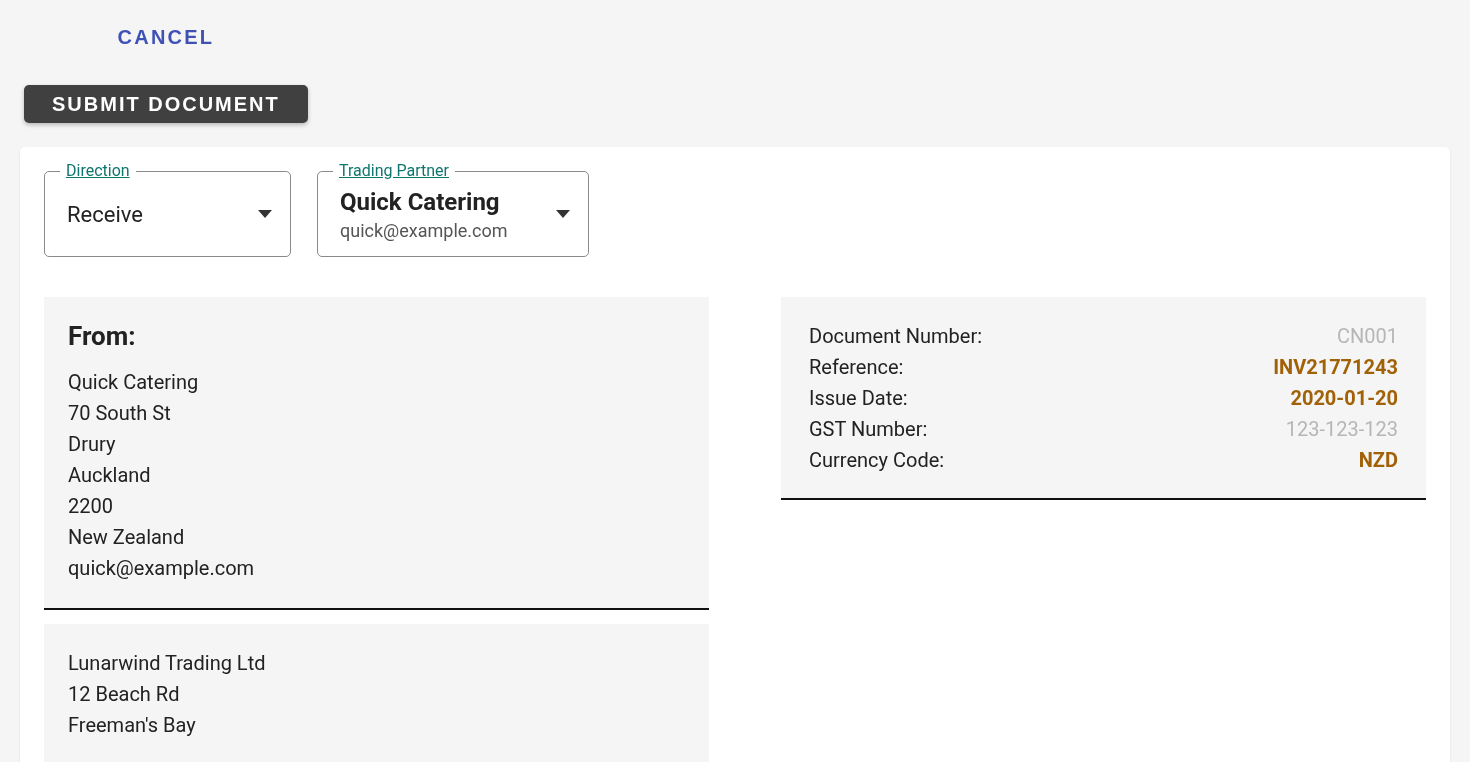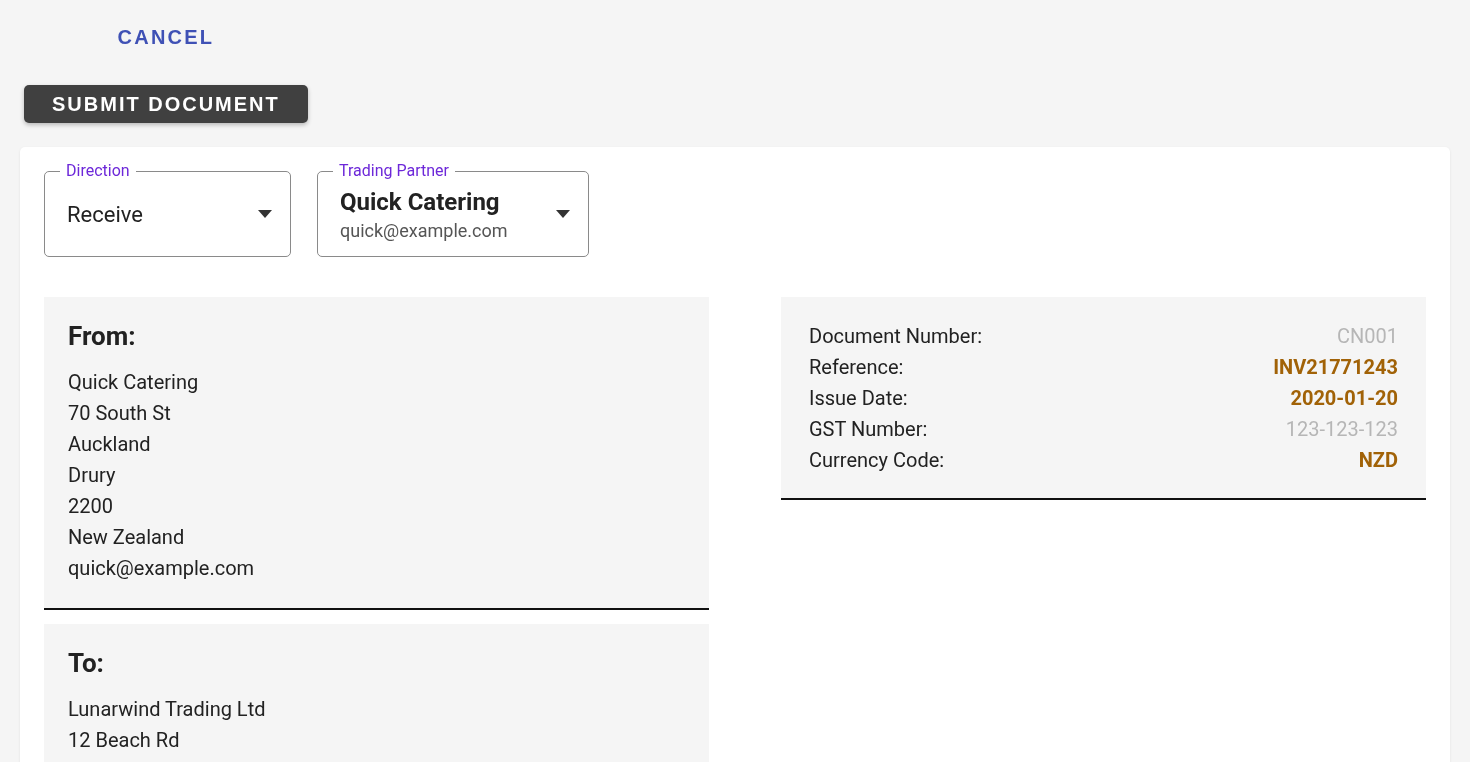--- a/index.html
+++ b/index.html
@@ -89,21 +89,22 @@
   }
   .field-wrap.direction { width: 247px; }
   .field-wrap.partner  { width: 272px; }
   .field-legend {
     position: absolute;
     top: -11px;
     left: 15px;
     background: #fff;
     padding: 0 6px;
     font-size: 16px;
-    color: #6d28d9;
+    color: #0f766e;
+    text-decoration: underline;
   }
   .field-body {
     flex: 1;
     display: flex;
     flex-direction: column;
     justify-content: center;
   }
   .field-value {
     font-size: 22px;
     color: #222;
@@ -196,29 +197,28 @@
         <div class="chevron"></div>
       </div>
     </div>
 
     <div class="grid">
       <div class="left-col">
         <div class="panel from">
           <div class="panel-title">From:</div>
           <div class="panel-line">Quick Catering</div>
           <div class="panel-line">70 South St</div>
+          <div class="panel-line">Drury</div>
           <div class="panel-line">Auckland</div>
-          <div class="panel-line">Drury</div>
           <div class="panel-line">2200</div>
           <div class="panel-line">New Zealand</div>
           <div class="panel-line">quick@example.com</div>
         </div>
 
         <div class="panel">
-          <div class="panel-title">To:</div>
           <div class="panel-line">Lunarwind Trading Ltd</div>
           <div class="panel-line">12 Beach Rd</div>
           <div class="panel-line">Freeman's Bay</div>
         </div>
       </div>
 
       <div class="credit-panel">
         <div class="credit-inner">
           <div class="kv">
             <span class="k">Document Number:</span>

